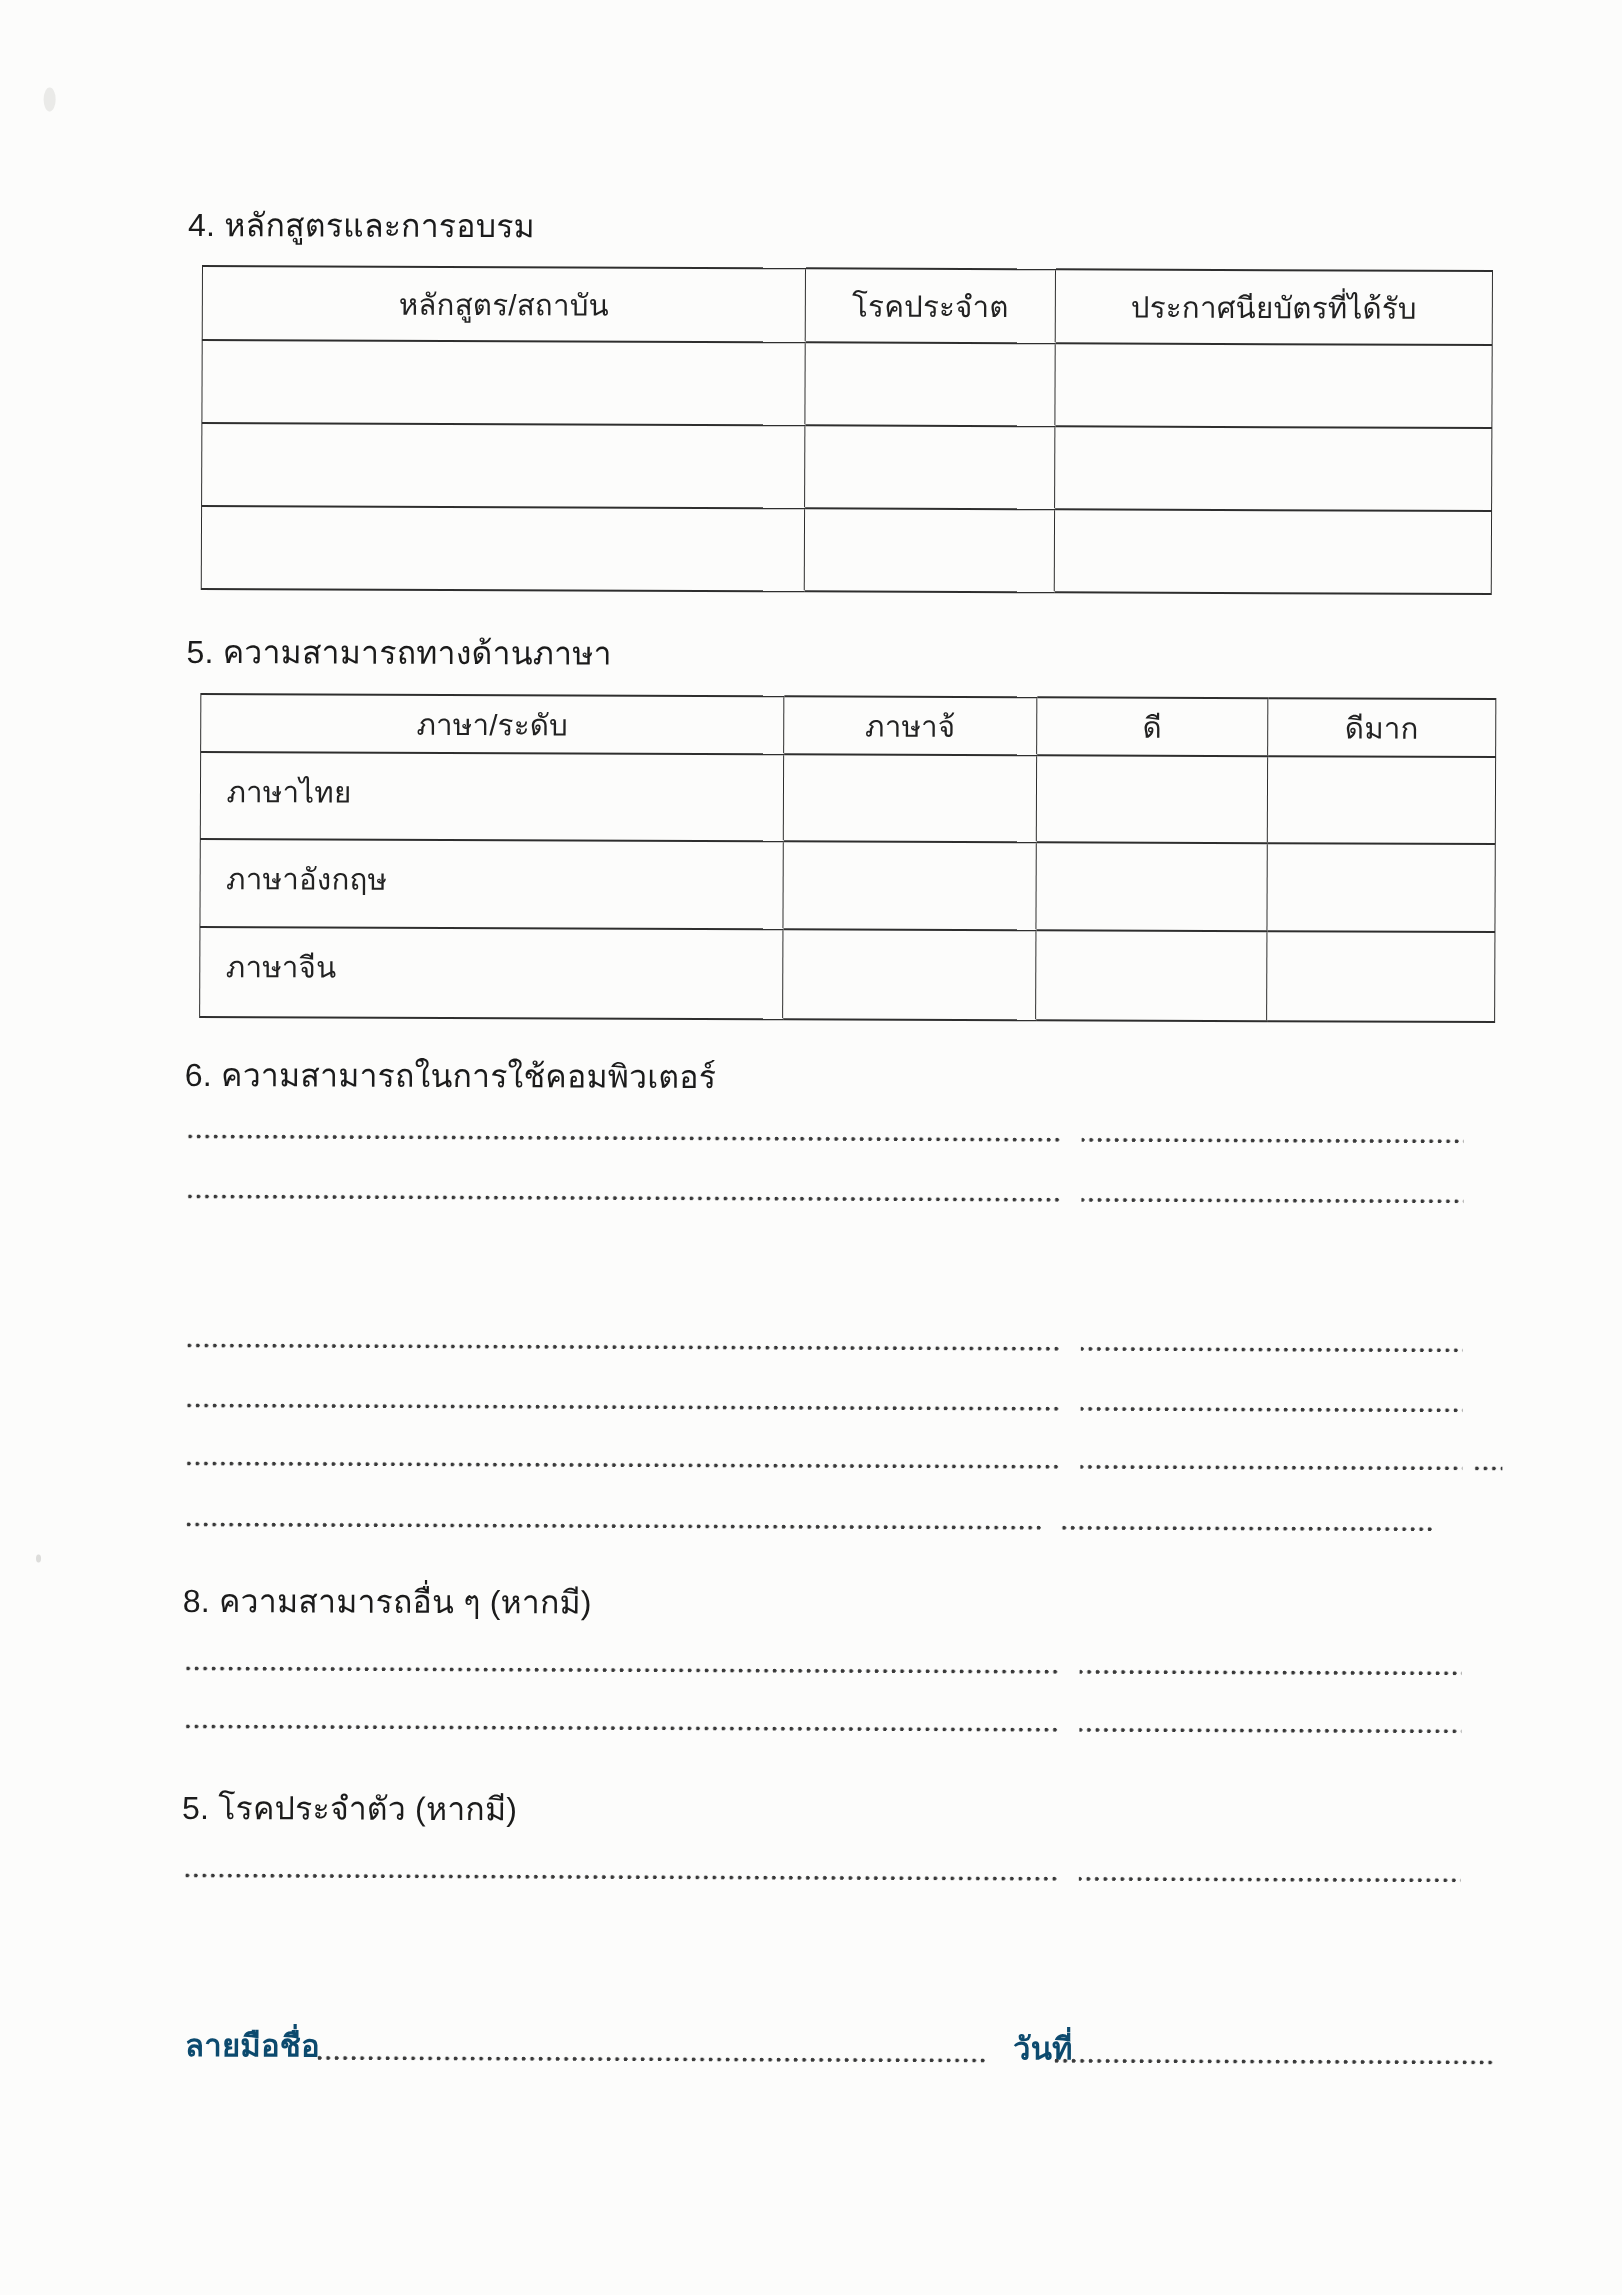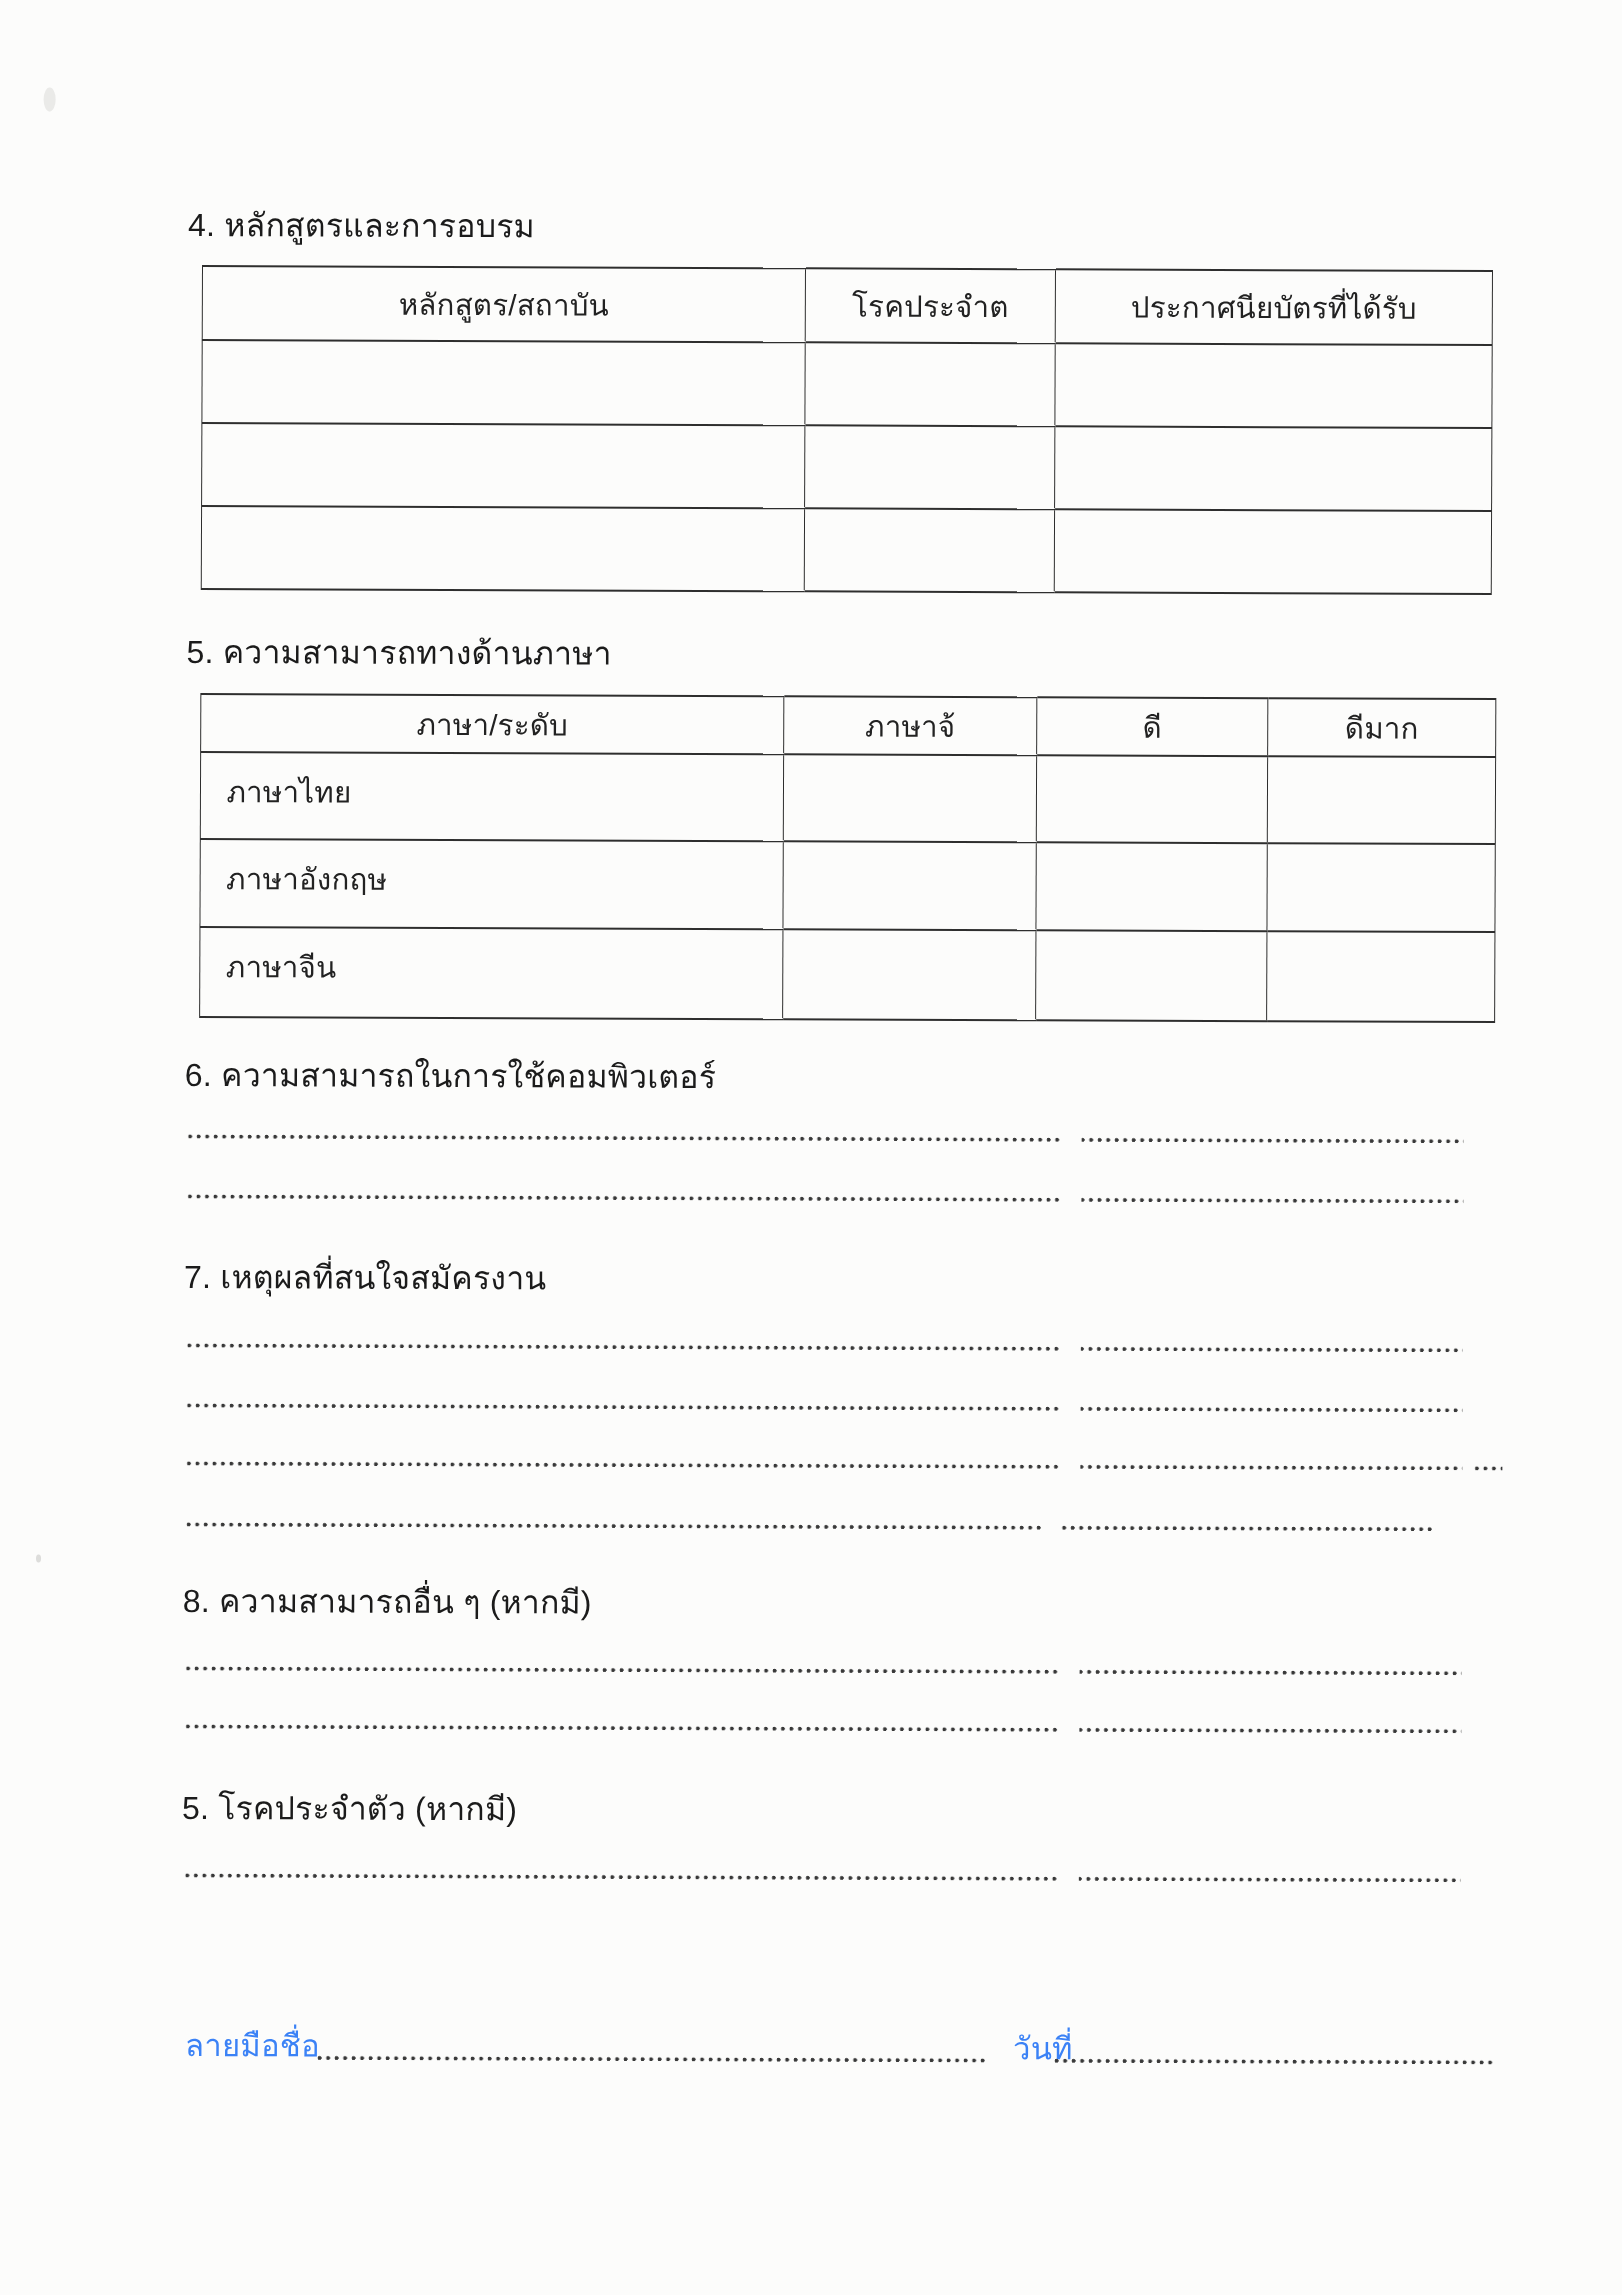--- a/index.html
+++ b/index.html
@@ -88,23 +88,23 @@
   #dl-7-3{left:191px;top:1460px;width:1276px;}
   #dl-7-3x{left:1479px;top:1460px;width:27.5px;}
   #dl-7-4{left:191px;top:1521px;width:1249px;}
   #dl-8-1{left:191px;top:1665px;width:1276px;}
   #dl-8-2{left:191px;top:1723px;width:1276px;}
   #dl-9-1{left:191px;top:1872px;width:1276px;}
   
   .sig-label{
     position:absolute;
     font-size:31px;
-    font-weight:400;
+    font-weight:700;
     line-height:1.3;
-    color:#3b82f6;
+    color:#0c4a6e;
     white-space:nowrap;
     letter-spacing:0.2px;
   }
   #sig-name-label{left:192px;top:2026px;}
   #sig-date-label{left:1020px;top:2026px;}
   #dl-sig-1{left:324px;top:2054px;width:668px;}
   #dl-sig-2{left:1061px;top:2054px;width:440px;}
   
   .artifact{position:absolute;border-radius:50%;}
   #art1{left:43px;top:88px;width:11.8px;height:23.6px;background:#cfcfcd;opacity:.4;}
@@ -189,21 +189,20 @@
           <td></td>
           <td></td>
         </tr>
       </tbody>
     </table>
 
     <div class="heading" id="h6">6. ความสามารถในการใช้คอมพิวเตอร์</div>
     <div class="dl gap" id="dl-6-1"></div>
     <div class="dl gap" id="dl-6-2"></div>
 
-    <div class="heading" id="h7">7. เหตุผลที่สนใจสมัครงาน</div>
     <div class="dl gap" id="dl-7-1"></div>
     <div class="dl gap" id="dl-7-2"></div>
     <div class="dl gap" id="dl-7-3"></div>
     <div class="dl" id="dl-7-3x"></div>
     <div class="dl gap" id="dl-7-4"></div>
 
     <div class="heading" id="h8">8. ความสามารถอื่น ๆ (หากมี)</div>
     <div class="dl gap" id="dl-8-1"></div>
     <div class="dl gap" id="dl-8-2"></div>
 

